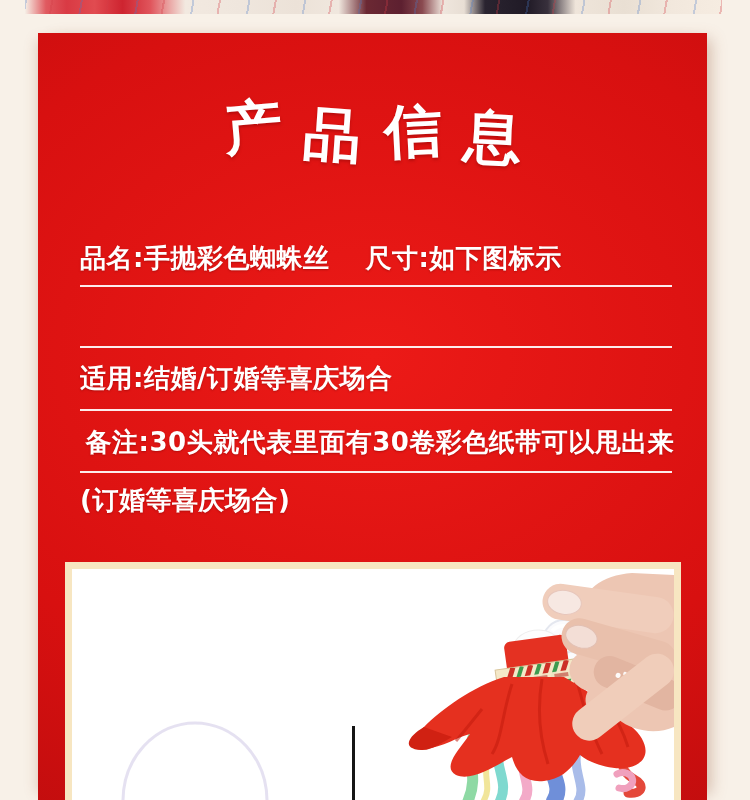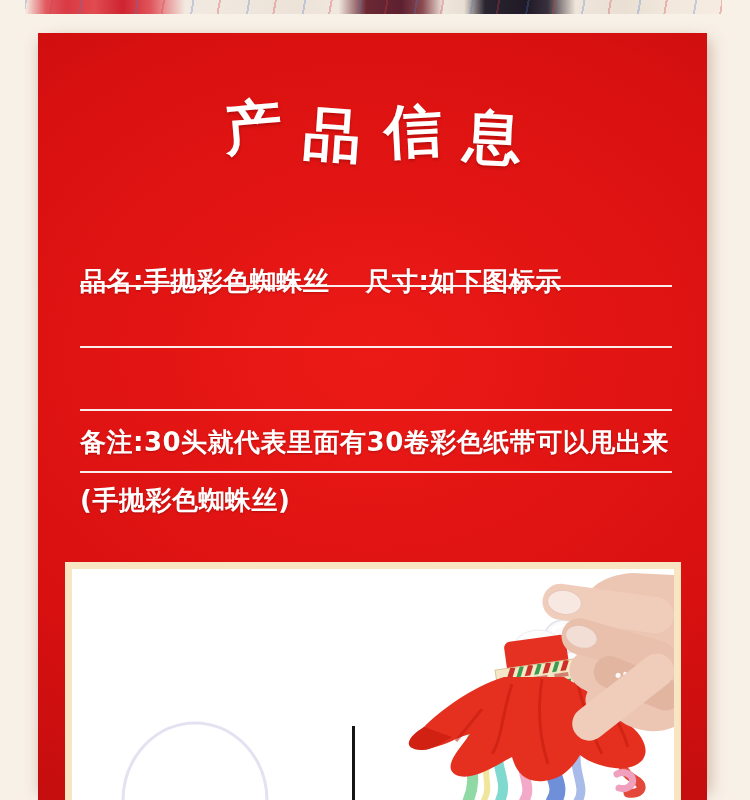--- a/index.html
+++ b/index.html
@@ -40,21 +40,21 @@
   .title span{display:inline-block;margin:0 11px;text-shadow:0 2px 3px rgba(110,0,0,.35);}
   .title span:nth-child(1){transform:rotate(-5deg) translateY(2px);}
   .title span:nth-child(2){transform:rotate(4deg) translateY(10px);}
   .title span:nth-child(3){transform:rotate(-3deg) translateY(6px);}
   .title span:nth-child(4){transform:rotate(3deg) translateY(12px);}
   .spec-row{
     position:absolute;left:42px;width:600px;height:34px;line-height:34px;
     color:#fff;font-size:26px;font-weight:700;letter-spacing:.5px;white-space:pre;
     text-shadow:0 1px 2px rgba(110,0,0,.4);
   }
-  .row-1{top:208px;margin-top:23px;} .row-2{top:267px;} .row-3{top:328px;} .row-4{top:392px;} .row-5{top:450px;}
+  .row-1{top:208px;} .row-2{top:267px;} .row-3{top:328px;} .row-4{top:392px;text-align:center;} .row-5{top:450px;}
   .divider{
     position:absolute;left:42px;width:592px;height:2px;
     background:var(--divider-white,#ffffff);opacity:.92;
   }
   .div-1{top:252px;} .div-2{top:313px;} .div-3{top:376px;} .div-4{top:438px;}
   
   .photo-frame{
     position:absolute;left:27px;top:529px;width:602px;height:240px;
     border:7px solid var(--photo-border-beige,#f7e6c1);
     background:var(--photo-bg,#ffffff);overflow:hidden;
@@ -70,24 +70,25 @@
 
   <div class="red-panel">
 
     <h1 class="title">
       <span>产</span><span>品</span><span>信</span><span>息</span>
     </h1>
 
     <div class="spec-row row-1">品名:手抛彩色蜘蛛丝　 尺寸:如下图标示</div>
     <div class="divider div-1"></div>
     <div class="divider div-2"></div>
+    <div class="spec-row row-3">适用:结婚/订婚等喜庆场合</div>
     <div class="divider div-3"></div>
     <div class="spec-row row-4">备注:30头就代表里面有30卷彩色纸带可以甩出来</div>
     <div class="divider div-4"></div>
-    <div class="spec-row row-5">(手抛彩色蜘蛛丝)</div>
+    <div class="spec-row row-5">(订婚等喜庆场合)</div>
 
     <div class="photo-frame">
       <svg width="602" height="232" viewBox="0 0 602 232">
 
         <ellipse cx="123" cy="232" rx="72" ry="78" fill="none" stroke="#cfc9e6" stroke-width="3" opacity="0.55"></ellipse>
 
         <rect x="280" y="157" width="3" height="75" fill="#151515"></rect>
 
         <g fill="none" stroke-linecap="round">
           <path d="M402,166 C392,188 408,205 396,232" stroke="#8ed9a4" stroke-width="11"></path>

